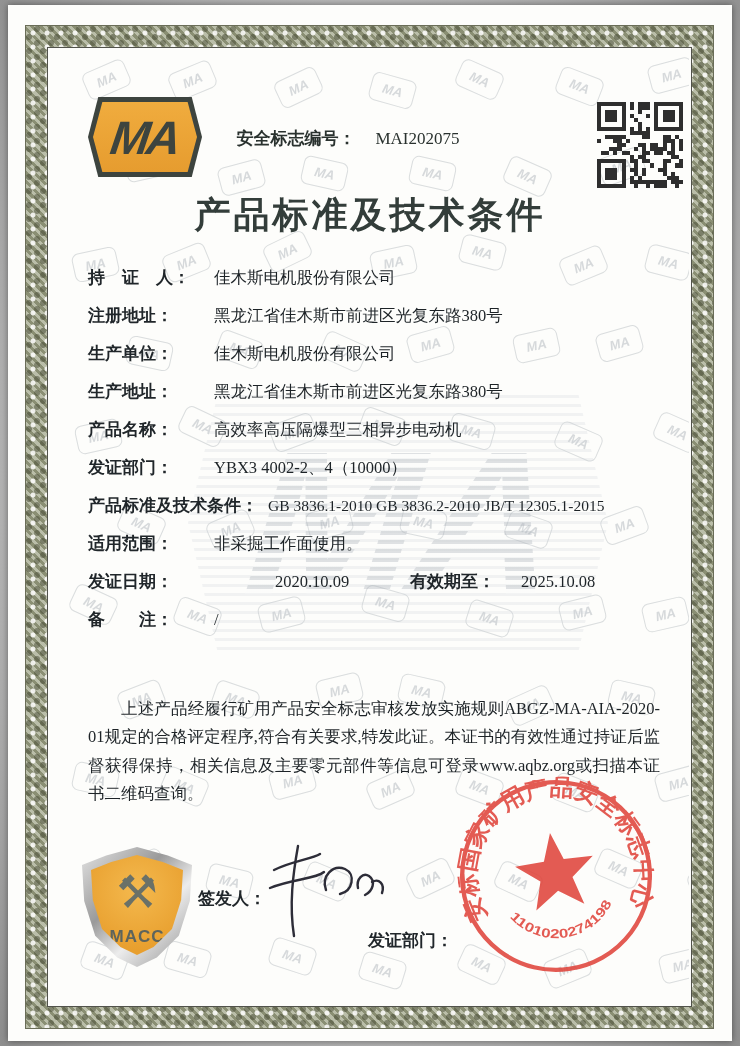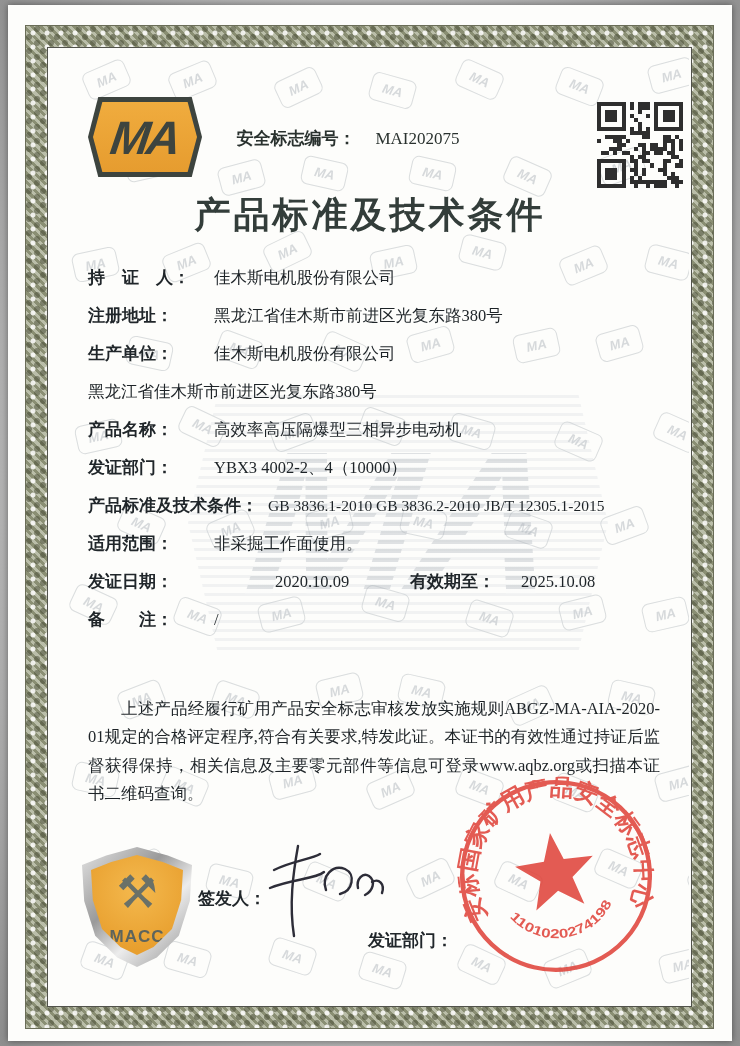--- a/index.html
+++ b/index.html
@@ -664,20 +664,21 @@
         </div>
       <div class="row">
           <span class="lbl">注册地址：</span>
           <span class="val">黑龙江省佳木斯市前进区光复东路380号</span>
         </div>
       <div class="row">
           <span class="lbl">生产单位：</span>
           <span class="val">佳木斯电机股份有限公司</span>
         </div>
       <div class="row">
+          <span class="lbl">生产地址：</span>
           <span class="val">黑龙江省佳木斯市前进区光复东路380号</span>
         </div>
       <div class="row">
           <span class="lbl">产品名称：</span>
           <span class="val">高效率高压隔爆型三相异步电动机</span>
         </div>
       <div class="row">
           <span class="lbl">发证部门：</span>
           <span class="val">YBX3 4002-2、4（10000）</span>
         </div>

